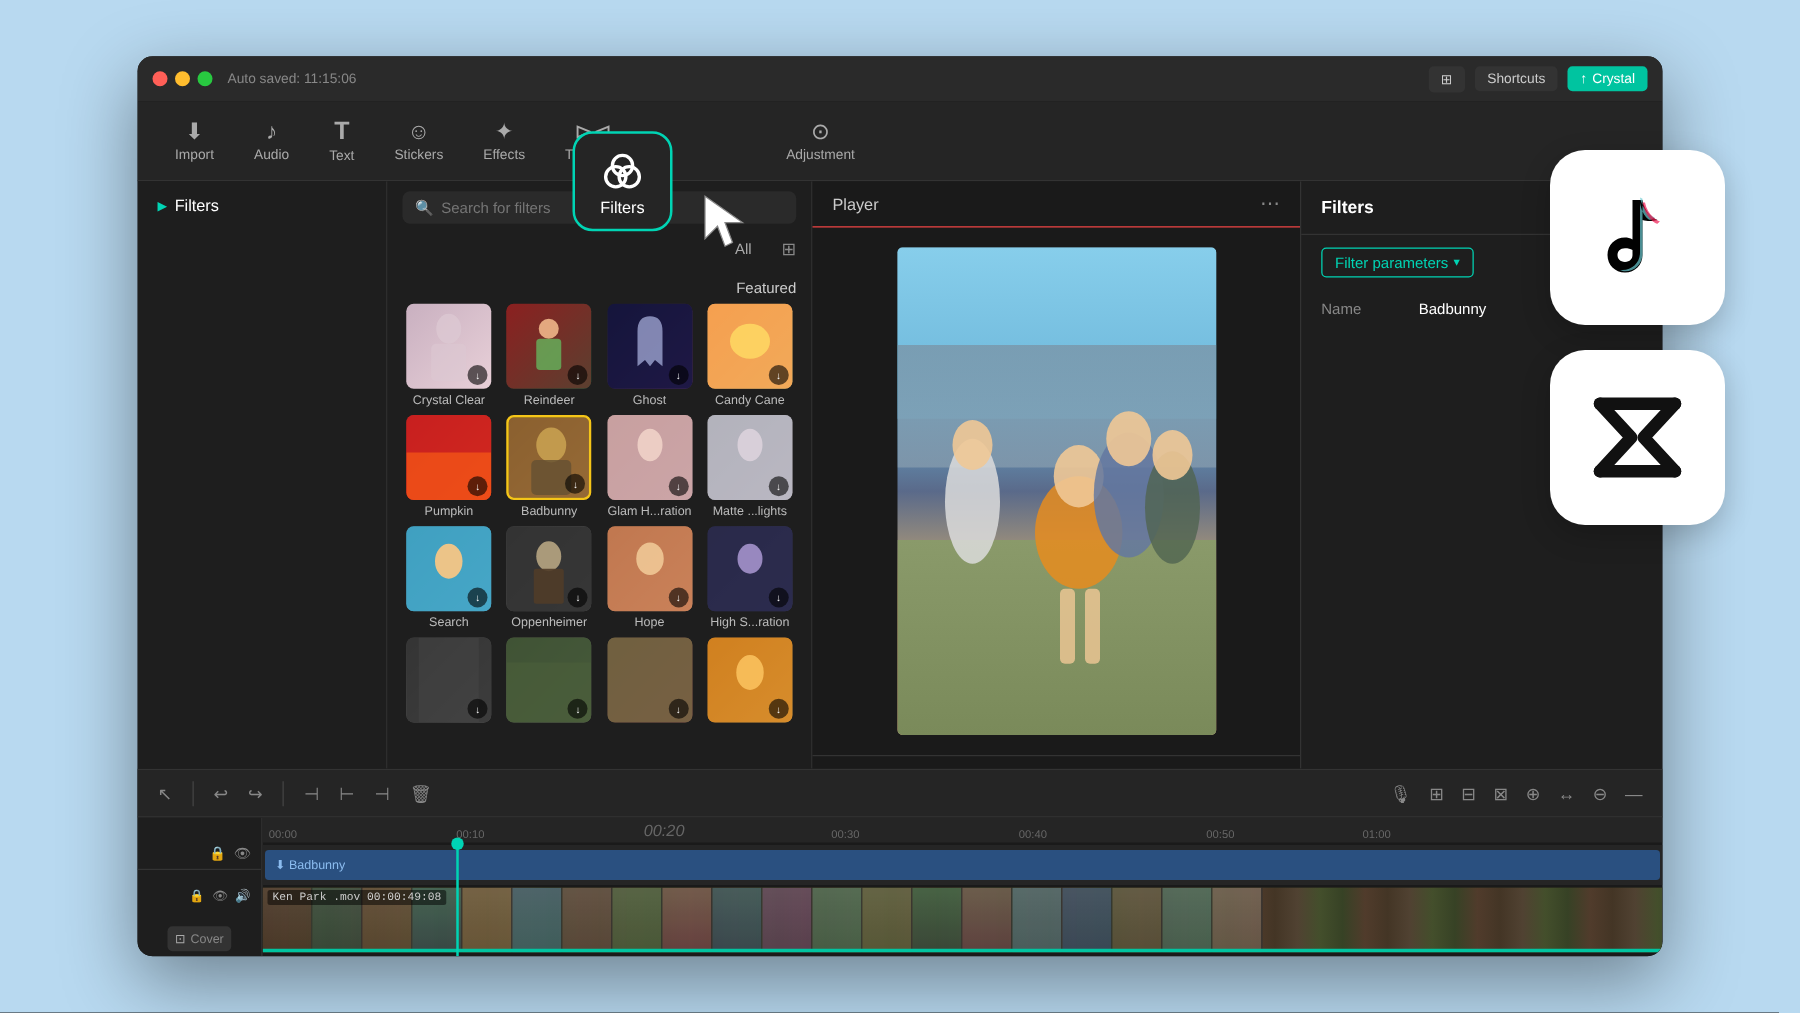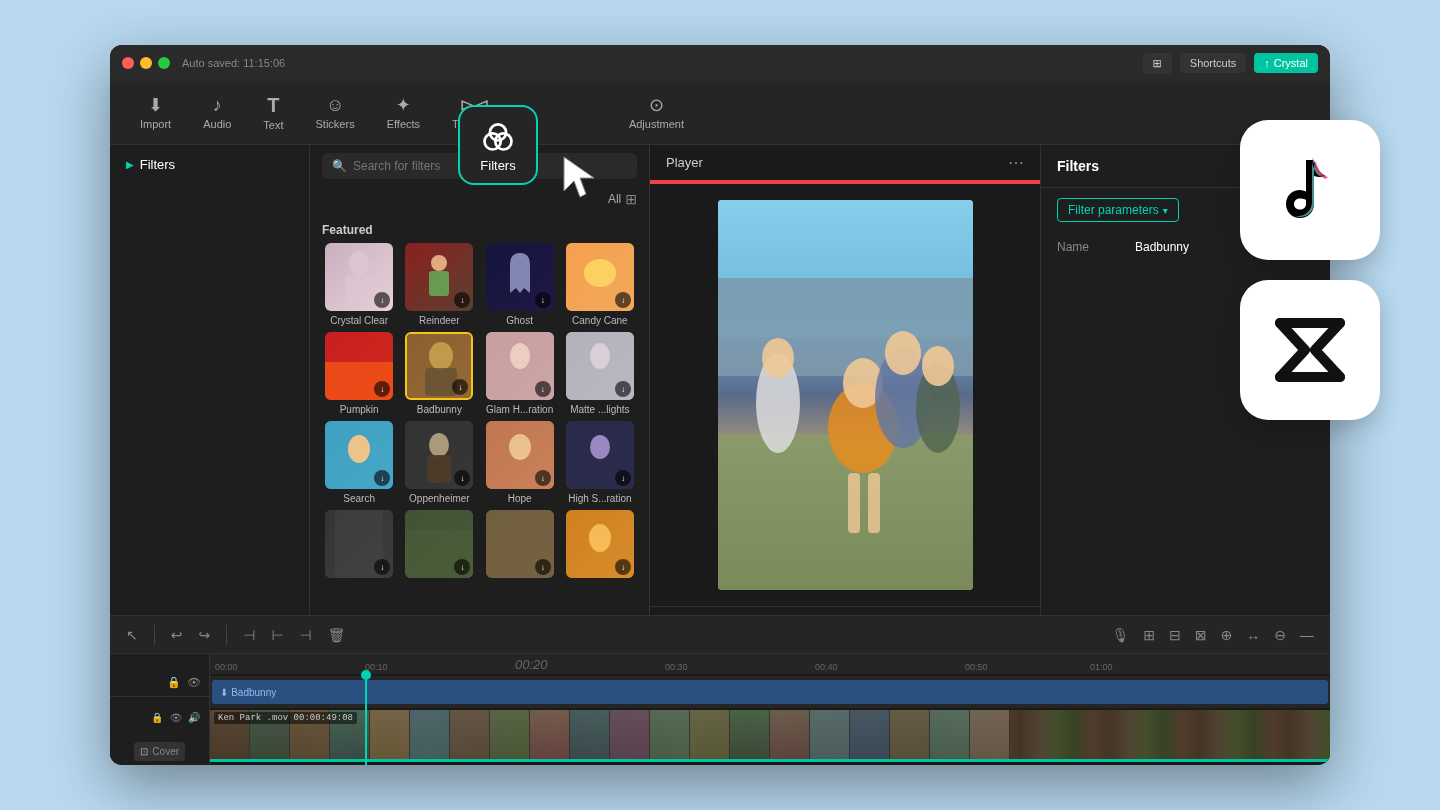--- a/index.html
+++ b/index.html
@@ -153,40 +153,41 @@
       outline: none;
       color: #888;
       font-size: 12px;
       flex: 1;
     }
     .filters-controls {
       display: flex;
       align-items: center;
       justify-content: flex-end;
       padding: 4px 12px 8px;
-      gap: 4px;
+      gap: 24px;
     }
     .all-label {
       color: #aaa;
       font-size: 12px;
     }
     .filter-icon-btn {
       color: #888;
       font-size: 14px;
       cursor: pointer;
     }
     .filters-scroll {
       overflow-y: auto;
       flex: 1;
     }
     .featured-label {
       color: #ccc;
       font-size: 12px;
-      font-weight: 700;
+      font-weight: 400;
       padding: 8px 12px 6px;
+      text-align: right;
     }
     .filter-grid {
       display: grid;
       grid-template-columns: repeat(4, 1fr);
       gap: 6px;
       padding: 0 12px 12px;
     }
     .filter-item {
       display: flex;
       flex-direction: column;
@@ -244,21 +245,21 @@
       flex: 1;
       display: flex;
       flex-direction: column;
       background: #1a1a1a;
     }
     .player-header {
       padding: 8px 16px;
       display: flex;
       align-items: center;
       justify-content: space-between;
-      border-bottom: 4px solid #ef4444;
+      border-bottom: 1px solid #ef4444;
     }
     .player-title {
       color: #ccc;
       font-size: 13px;
     }
     .player-menu-icon {
       color: #888;
       font-size: 16px;
       cursor: pointer;
     }

